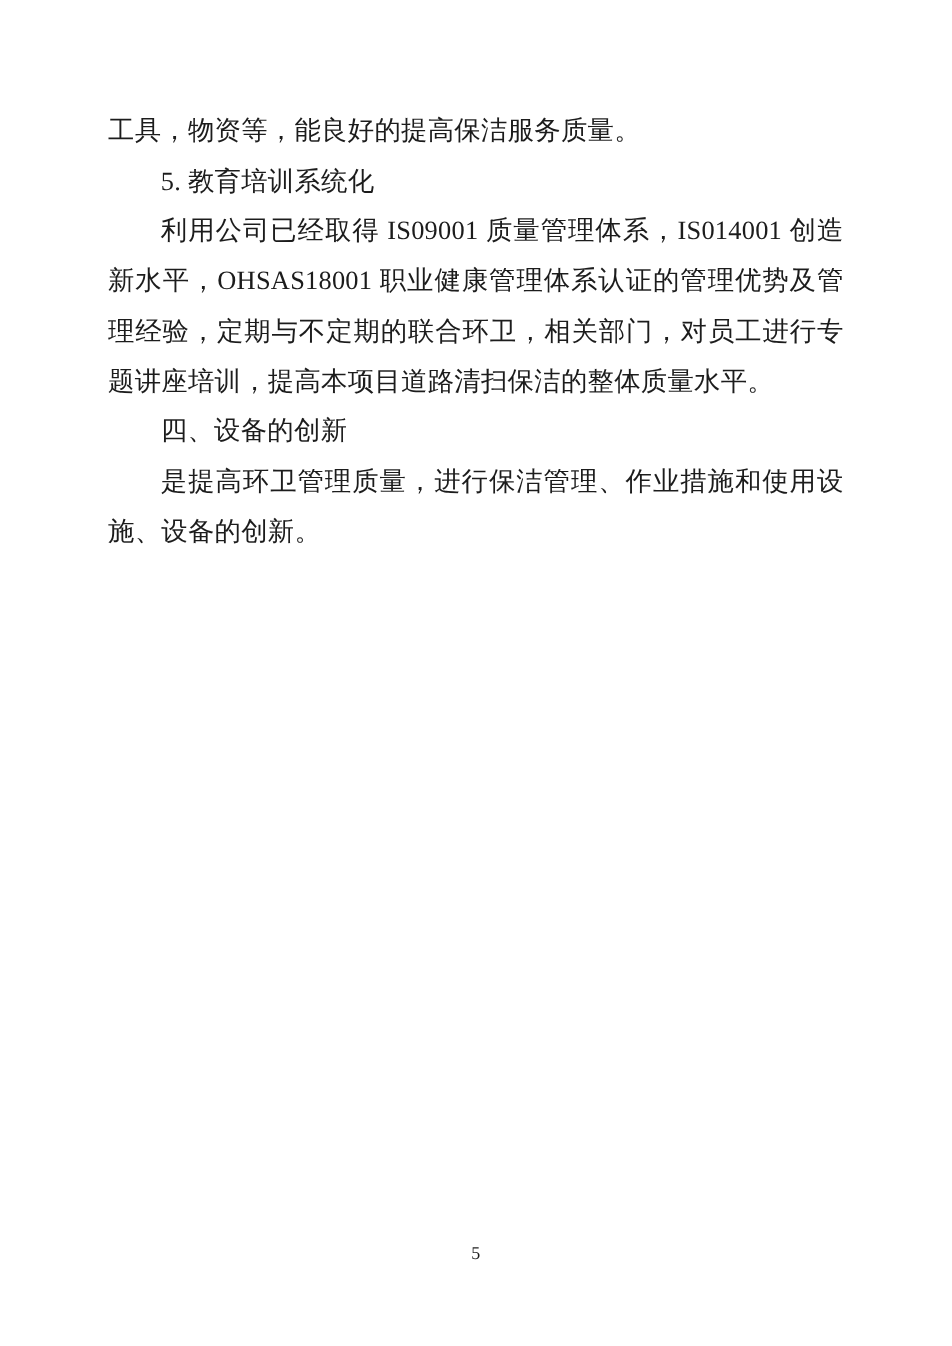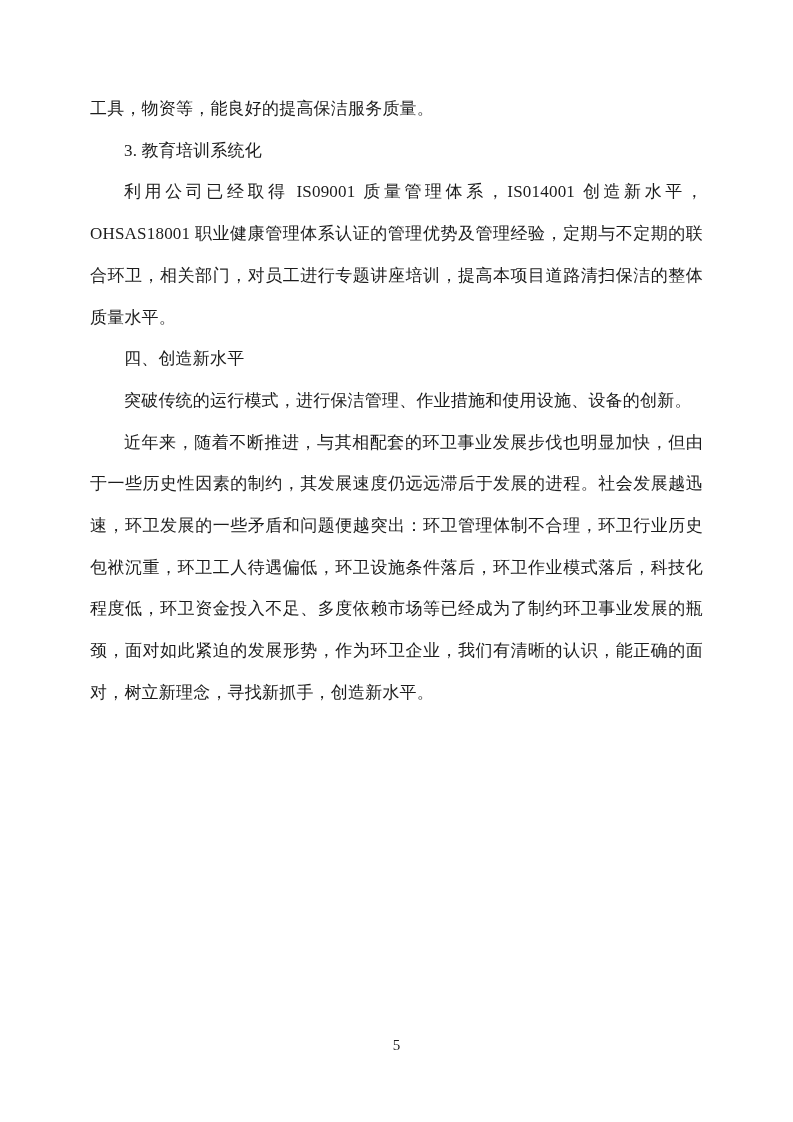--- a/index.html
+++ b/index.html
@@ -23,21 +23,21 @@
   }
 
   .doc-body {
     position: absolute;
     top: 88px;
     left: 90px;
     width: 613px;
   }
 
   .para {
-    font-size: 17px;
+    font-size: 22px;
     line-height: 41.7px;
     text-align: justify;
     text-justify: inter-character;
     letter-spacing: 0.2px;
     color: #1c1c1c;
   }
 
   .para.indent {
     text-indent: 2em;
   }
@@ -55,22 +55,21 @@
     color: #1c1c1c;
     font-family: "Liberation Serif", "DejaVu Serif", serif;
   }
 </style>
 </head>
 <body>
 
 <div class="page">
   <main class="doc-body" id="doc-body">
       <p class="para">工具，物资等，能良好的提高保洁服务质量。</p>
-      <p class="para indent">3. 教育培训系统化</p>
+      <p class="para indent">5. 教育培训系统化</p>
       <p class="para indent">利用公司已经取得 IS09001 质量管理体系，IS014001 创造新水平，OHSAS18001 职业健康管理体系认证的管理优势及管理经验，定期与不定期的联合环卫，相关部门，对员工进行专题讲座培训，提高本项目道路清扫保洁的整体质量水平。</p>
-      <p class="para indent">四、创造新水平</p>
-      <p class="para indent">突破传统的运行模式，进行保洁管理、作业措施和使用设施、设备的创新。</p>
-      <p class="para indent">近年来，随着不断推进，与其相配套的环卫事业发展步伐也明显加快，但由于一些历史性因素的制约，其发展速度仍远远滞后于发展的进程。社会发展越迅速，环卫发展的一些矛盾和问题便越突出：环卫管理体制不合理，环卫行业历史包袱沉重，环卫工人待遇偏低，环卫设施条件落后，环卫作业模式落后，科技化程度低，环卫资金投入不足、多度依赖市场等已经成为了制约环卫事业发展的瓶颈，面对如此紧迫的发展形势，作为环卫企业，我们有清晰的认识，能正确的面对，树立新理念，寻找新抓手，创造新水平。</p>
+      <p class="para indent">四、设备的创新</p>
+      <p class="para indent">是提高环卫管理质量，进行保洁管理、作业措施和使用设施、设备的创新。</p>
     </main>
   <footer class="footer">
     <span class="page-number">5</span>
   </footer>
 </div>
 
 </body></html>

